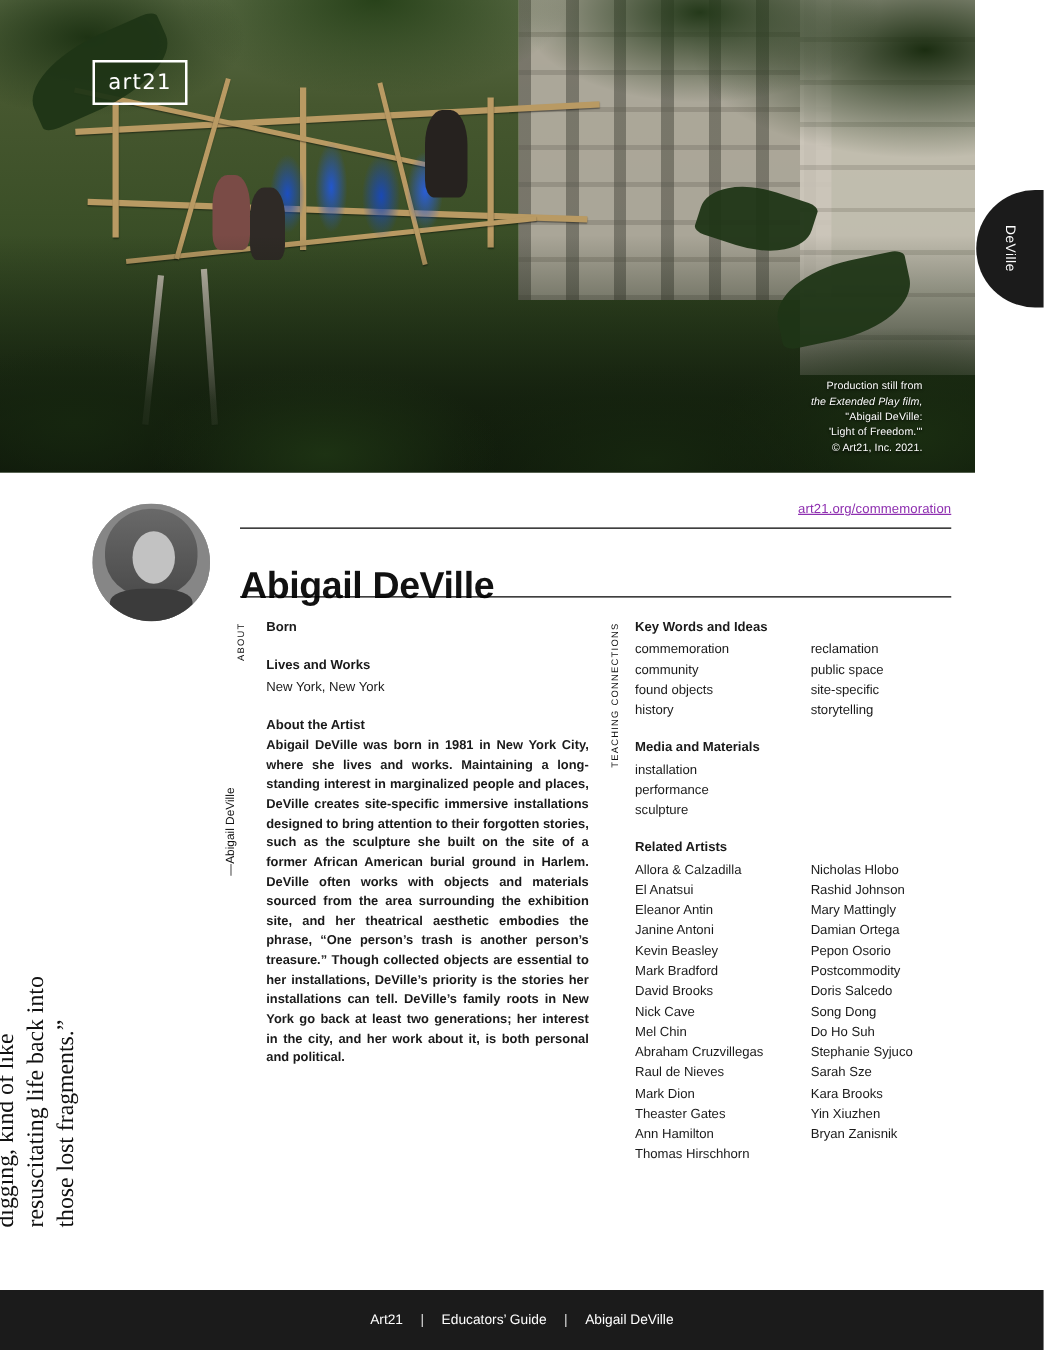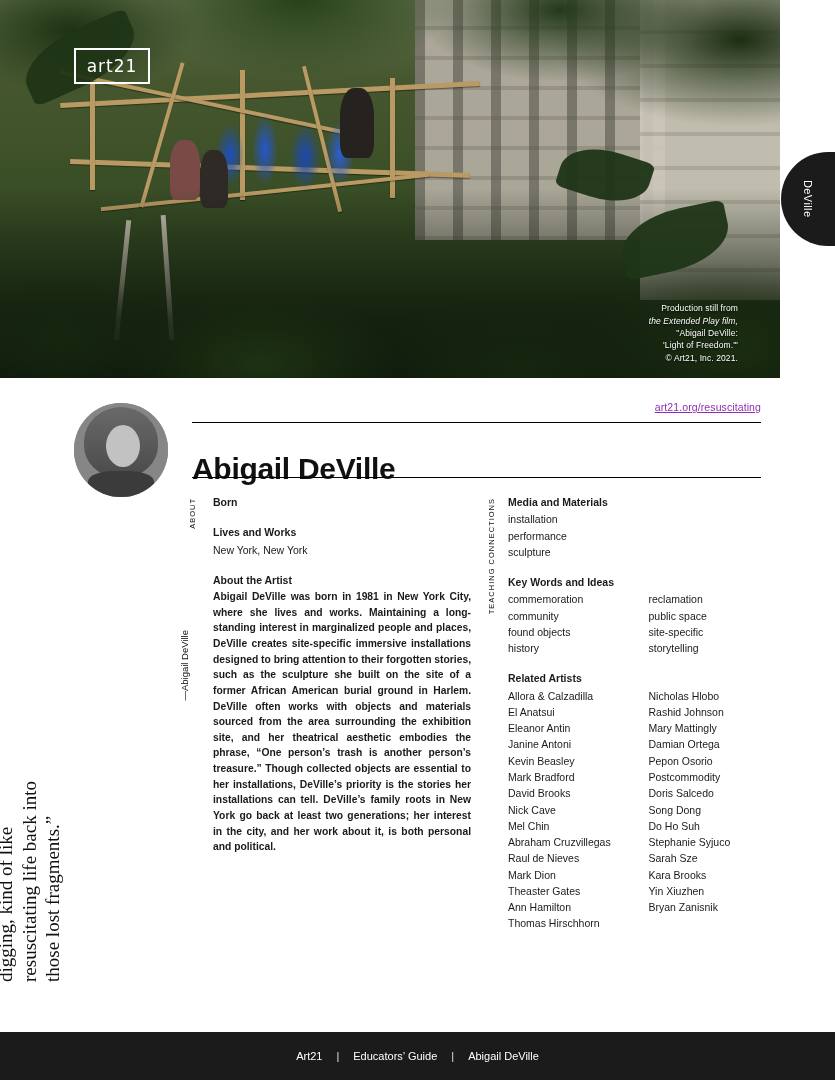--- a/index.html
+++ b/index.html
@@ -385,21 +385,21 @@
   <span>DeVille</span>
 </div>
 
 <div class="portrait">
   <div class="portrait-inner"></div>
   <div class="portrait-hair"></div>
   <div class="portrait-face"></div>
   <div class="portrait-body"></div>
 </div>
 
-<a class="url" href="#">art21.org/resuscitating</a>
+<a class="url" href="#">art21.org/commemoration</a>
 <div class="title-rule-top"></div>
 <h1 class="title">Abigail DeVille</h1>
 <div class="title-rule-bottom"></div>
 
 <div class="vlabel vlabel-about">ABOUT</div>
 <div class="vlabel vlabel-teach">TEACHING CONNECTIONS</div>
 
 <div class="col-left">
   <div class="blk">
     <h4>Born</h4>
@@ -408,45 +408,45 @@
     <h4>Lives and Works</h4>
     <p>New York, New York</p>
   </div>
   <div class="blk">
     <h4>About the Artist</h4>
     <p class="about-body">Abigail DeVille was born in 1981 in New York City, where she lives and works. Maintaining a long-standing interest in marginalized people and places, DeVille creates site-specific immersive installations designed to bring attention to their forgotten stories, such as the sculpture she built on the site of a former African American burial ground in Harlem. DeVille often works with objects and materials sourced from the area surrounding the exhibition site, and her theatrical aesthetic embodies the phrase, “One person’s trash is another person’s treasure.” Though collected objects are essential to her installations, DeVille’s priority is the stories her installations can tell. DeVille’s family roots in New York go back at least two generations; her interest in the city, and her work about it, is both personal and political.</p>
   </div>
 </div>
 
 <div class="col-right">
-  <div class="blk">
-    <h4>Media and Materials</h4>
-    <ul class="plain-list">
-      <li>installation</li>
-      <li>performance</li>
-      <li>sculpture</li>
-    </ul>
-  </div>
-
   <div class="blk">
     <h4>Key Words and Ideas</h4>
     <div class="two-col">
       <ul>
         <li>commemoration</li>
         <li>community</li>
         <li>found objects</li>
         <li>history</li>
       </ul>
       <ul>
         <li>reclamation</li>
         <li>public space</li>
         <li>site-specific</li>
         <li>storytelling</li>
       </ul>
     </div>
+  </div>
+
+  <div class="blk">
+    <h4>Media and Materials</h4>
+    <ul class="plain-list">
+      <li>installation</li>
+      <li>performance</li>
+      <li>sculpture</li>
+    </ul>
   </div>
 
   <div class="blk">
     <h4>Related Artists</h4>
     <div class="two-col">
       <ul>
         <li>Allora &amp; Calzadilla</li>
         <li>El Anatsui</li>
         <li>Eleanor Antin</li>
         <li>Janine Antoni</li>

